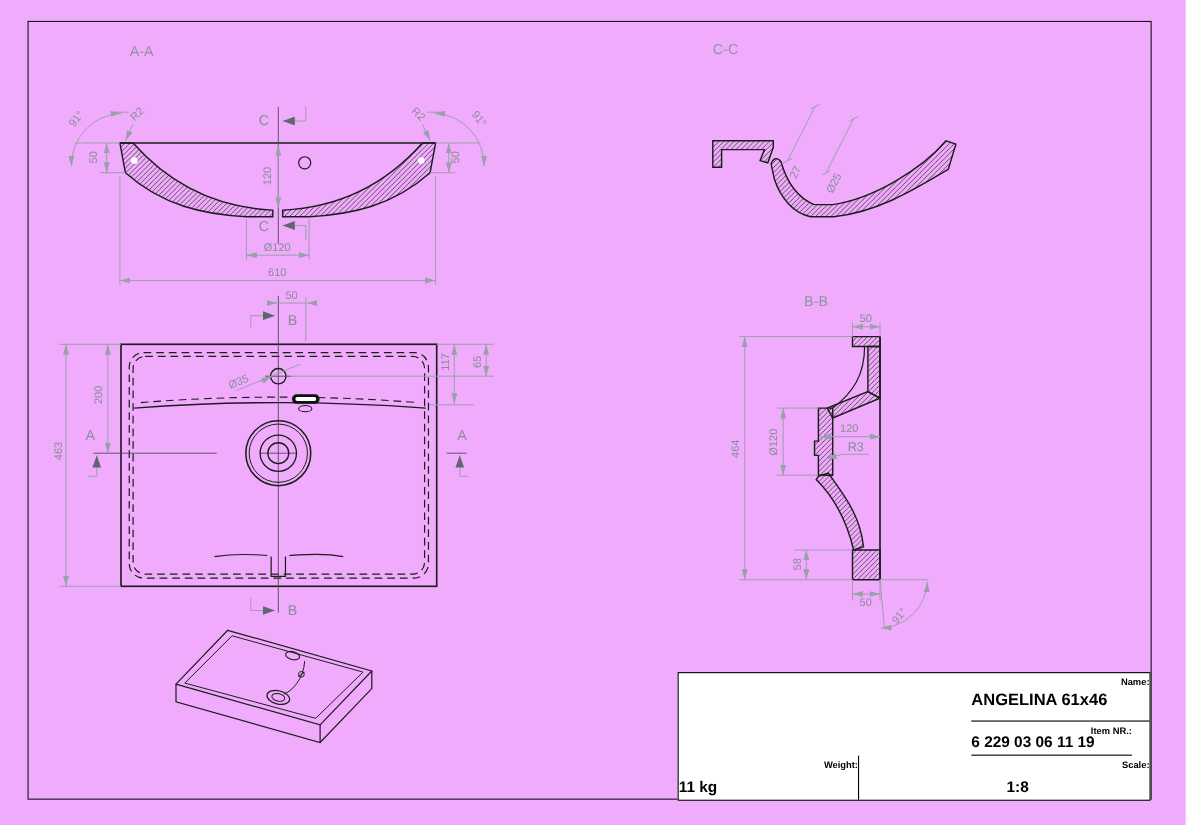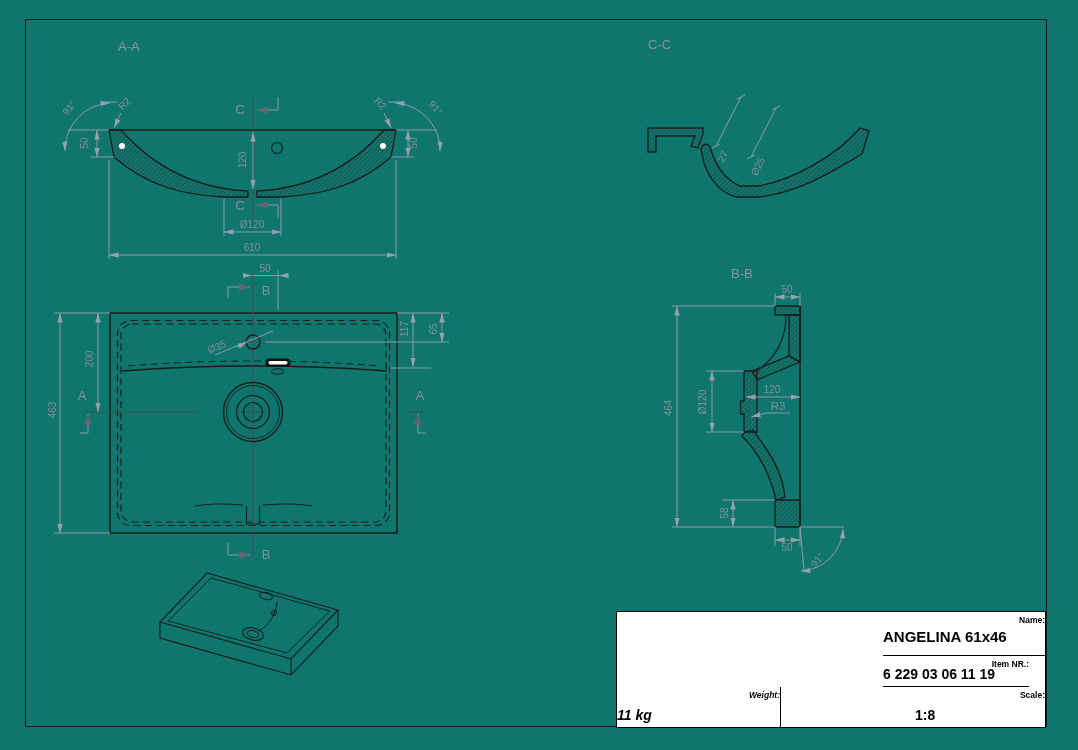--- a/index.html
+++ b/index.html
@@ -1,37 +1,37 @@
 <!DOCTYPE html>
 <html><head>
 <meta charset="utf-8">
 <style>
   html,body{margin:0;padding:0;background:#fff;}
-  .page{position:relative;width:1078px;height:750px;background:#0f766e;overflow:hidden;
+  .page{position:relative;width:1078px;height:750px;background:#f0abfc;overflow:hidden;
         font-family:"Liberation Sans",sans-serif;}
   .page-border{position:absolute;left:25px;top:19px;width:1022px;height:708px;
         border:1.6px solid #151515;box-sizing:border-box;}
   svg text{font-family:"Liberation Sans",sans-serif;}
   .dimt{fill:#878e99;font-size:10px;text-anchor:middle;}
   .sect{fill:#878e99;font-size:13px;text-anchor:middle;}
   .vlab{fill:#8d949e;font-size:13px;}
   .g  {stroke:#1c1c1c;stroke-width:1.5;fill:none;}
   .g2 {stroke:#1c1c1c;stroke-width:1.1;fill:none;}
   .cl {stroke:#4a4a4a;stroke-width:0.8;fill:none;}
   .d  {stroke:#9aa0a9;stroke-width:0.9;fill:none;}
   .dash{stroke-dasharray:7 4.5;}
   .hat{fill:url(#hp);stroke:#1c1c1c;stroke-width:1.3;}
   
   .tb{position:absolute;left:616px;top:611px;width:430px;height:117px;
       border:1.8px solid #000;box-sizing:border-box;background:#fff;}
   .tb .cell{position:absolute;box-sizing:border-box;}
   .tb-logo{left:0;top:0;width:266px;height:75px;border-right:1.5px solid #000;border-bottom:1.5px solid #000;}
   .tb-name{left:266px;top:0;right:0;height:44px;border-bottom:1.5px solid #000;}
   .tb-item{left:266px;top:44px;right:16px;height:31px;border-bottom:1.5px solid #000;}
-  .tb-weight{left:0;top:75px;width:164px;bottom:0;border-right:1.5px solid #000;font-style:italic;}
+  .tb-weight{left:0;top:75px;width:164px;bottom:0;border-right:1.5px solid #000;}
   .tb-vh{left:164px;top:75px;width:102px;bottom:0;border-right:1.5px solid #000;}
   .tb-scale{left:266px;top:75px;right:0;bottom:0;margin-left:32px;}
   .tb .lab{font-size:8.5px;color:#000;padding:3px 0 0 5px;font-weight:bold;text-align:right;}
   .tb .val{font-size:14px;font-weight:bold;color:#000;margin-top:2px;}
   .tb-name .val{font-size:15px;margin-top:3px;}
   .brand{position:absolute;left:9px;bottom:2px;font-size:22px;font-weight:bold;
          letter-spacing:3px;color:#0a0a0a;}
   .site{position:absolute;right:6px;bottom:8px;font-size:13.5px;font-weight:bold;color:#0a0a0a;}
   .logo-glyph{position:absolute;left:8px;top:6px;}
 </style>

